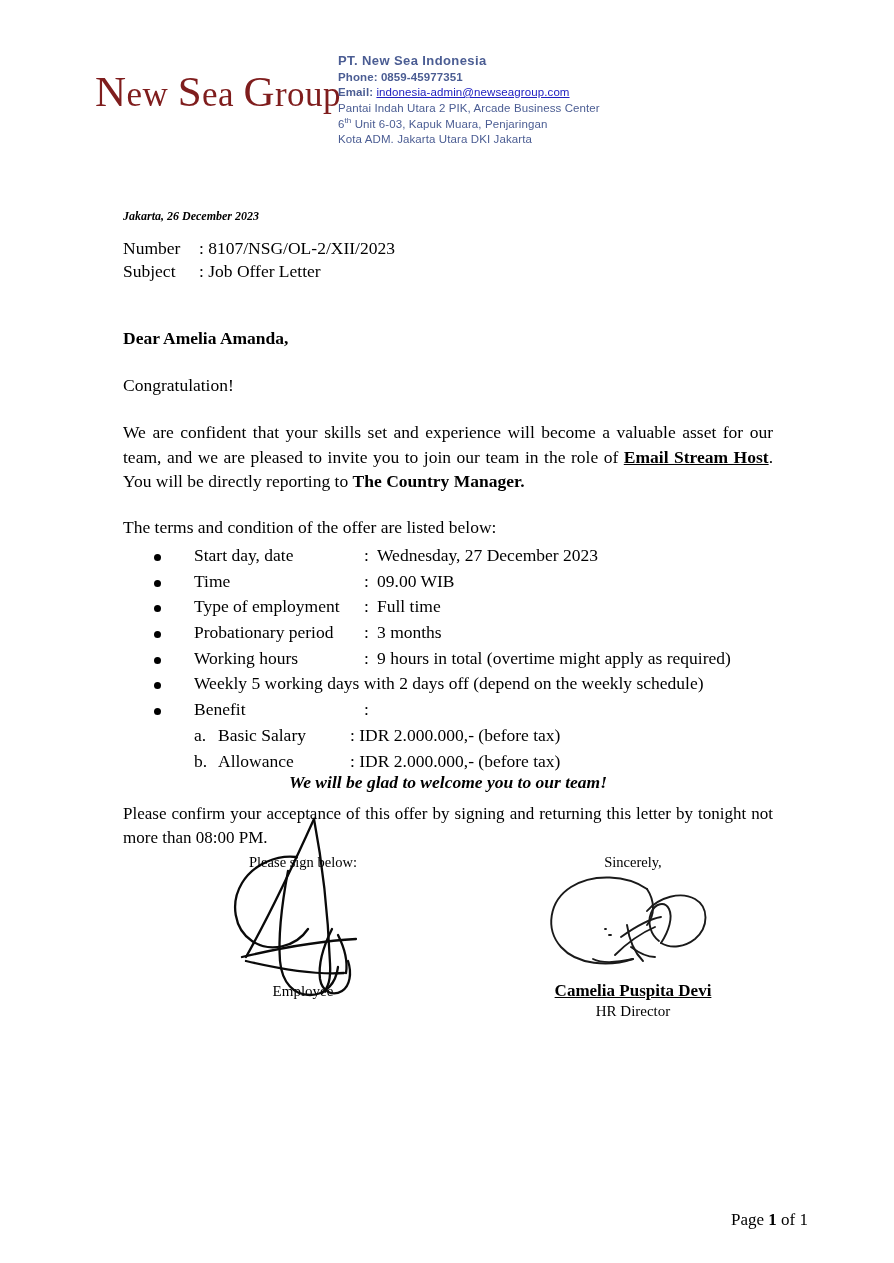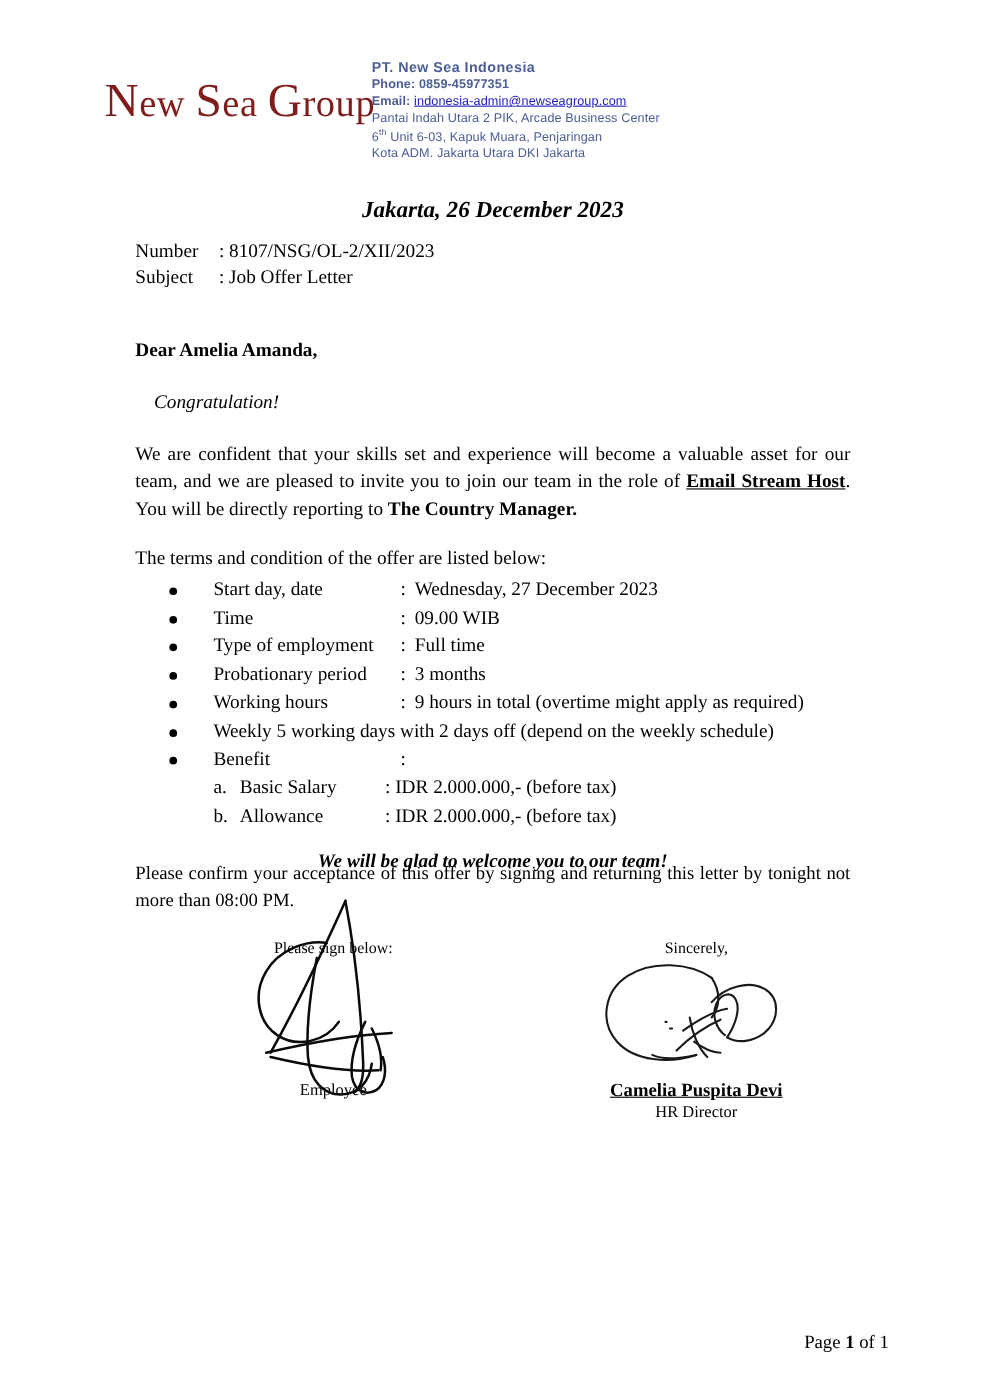--- a/index.html
+++ b/index.html
@@ -83,26 +83,27 @@
   .body-area {
     position: absolute;
     left: 123px;
     top: 176px;
     width: 650px;
     font-size: 17.5px;
     line-height: 1.35;
   }
 
   .date-line {
-    text-align: center;
+    text-align: left;
     font-style: italic;
     font-weight: bold;
-    font-size: 21px;
+    font-size: 12px;
     text-decoration: underline;
     margin-bottom: 14px;
+    margin-top: 32px;
   }
   .date-line .inner { display: inline-block; }
 
   .ref-table {
     margin-top: 0;
     margin-bottom: 0;
     border-collapse: collapse;
   }
   .ref-table td {
     padding: 0 0 2px 0;
@@ -119,21 +120,21 @@
     font-size: 17.5px;
     margin-top: 43px;
   }
 
   .para {
     margin-top: 22px;
     text-align: justify;
     font-size: 17.5px;
     line-height: 1.42;
   }
-  .para.first-indent { margin-left: 17px; font-style: italic; }
+  .para.first-indent { margin-left: 0; }
   .u-bold { font-weight: bold; text-decoration: underline; }
   .b-only { font-weight: bold; }
 
   .terms-intro {
     margin-top: 22px;
     font-size: 17.5px;
   }
 
   ul.terms {
     list-style: none;

